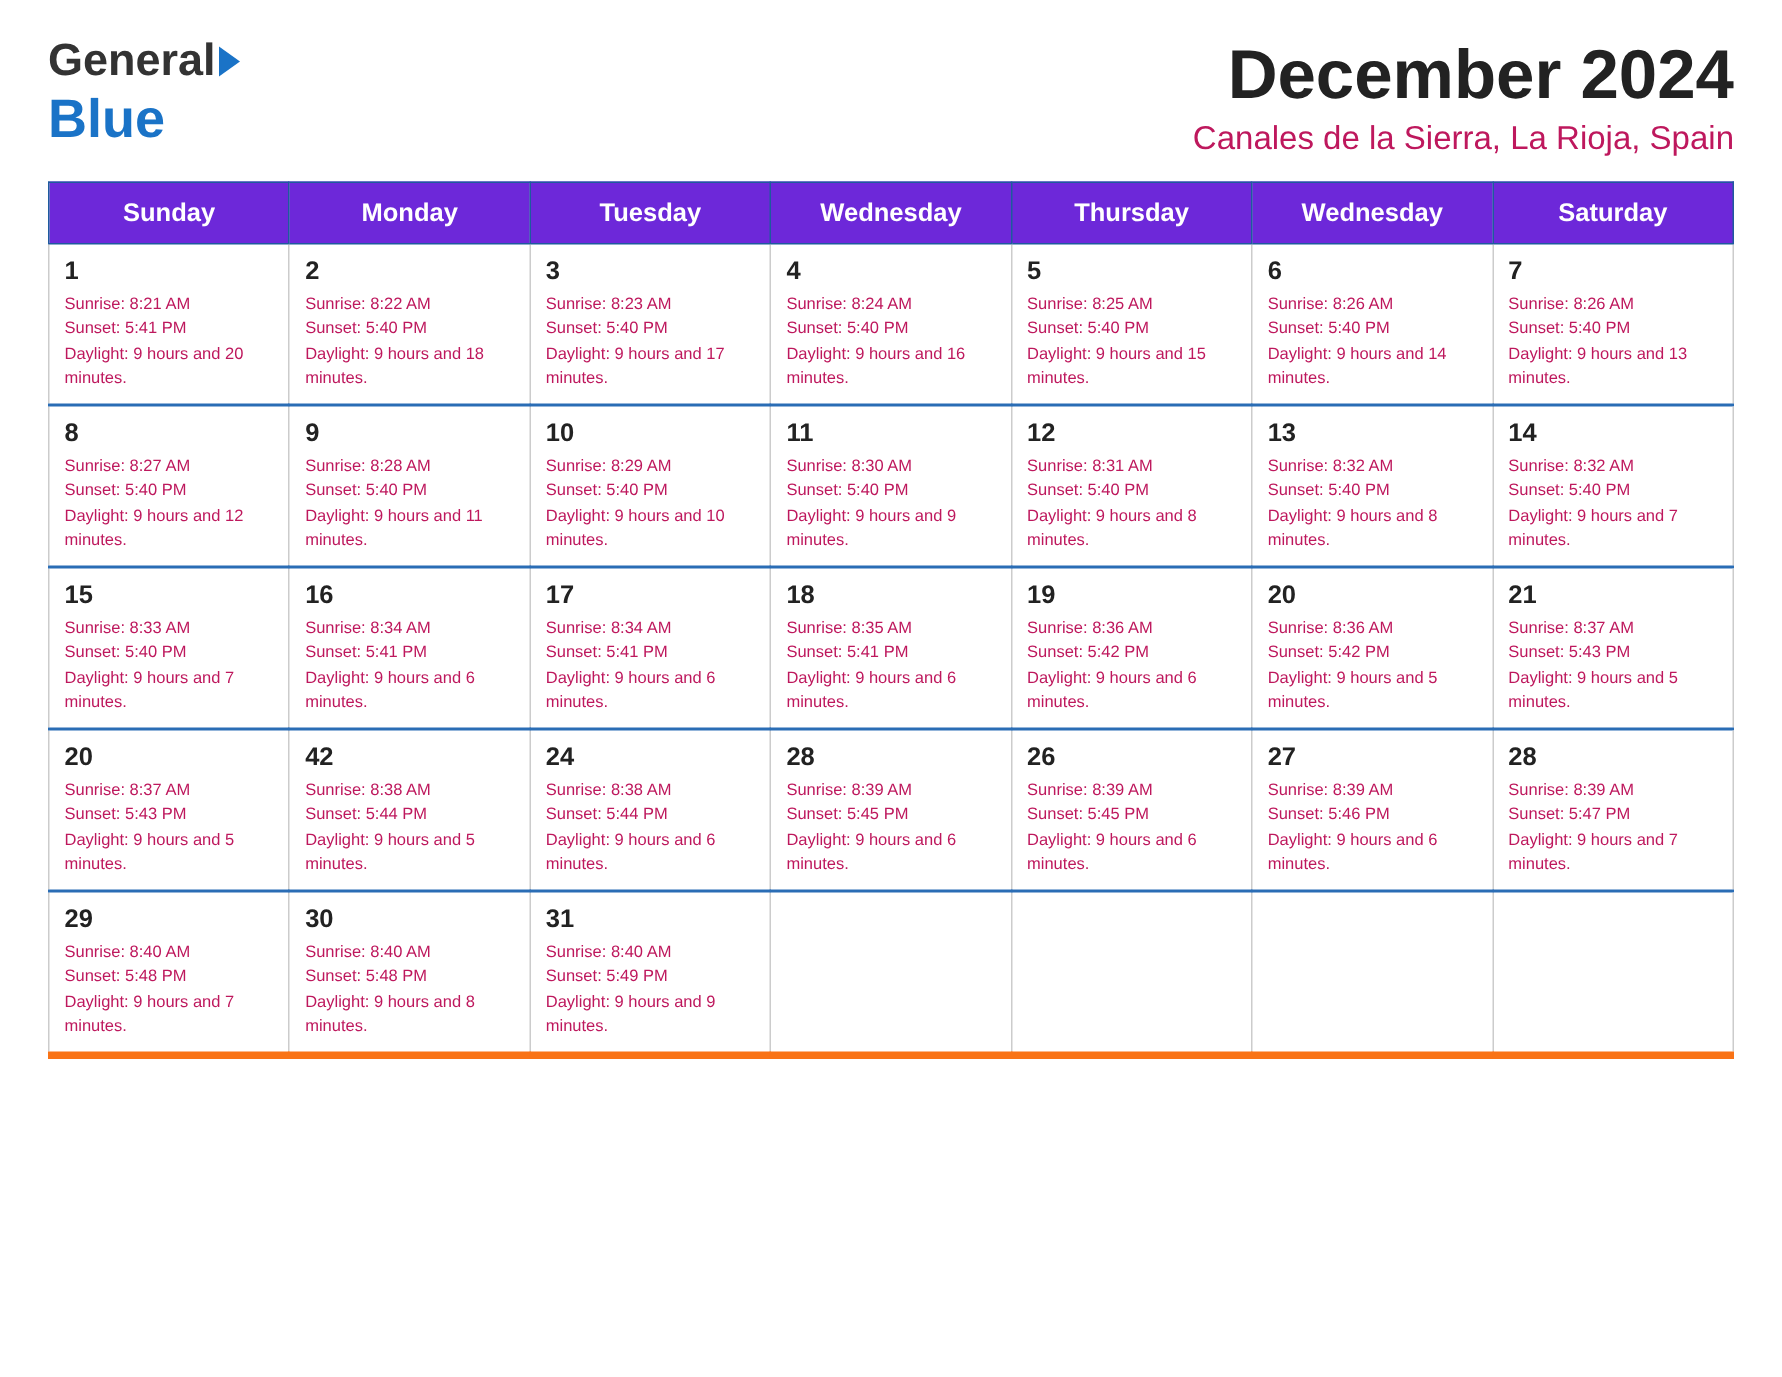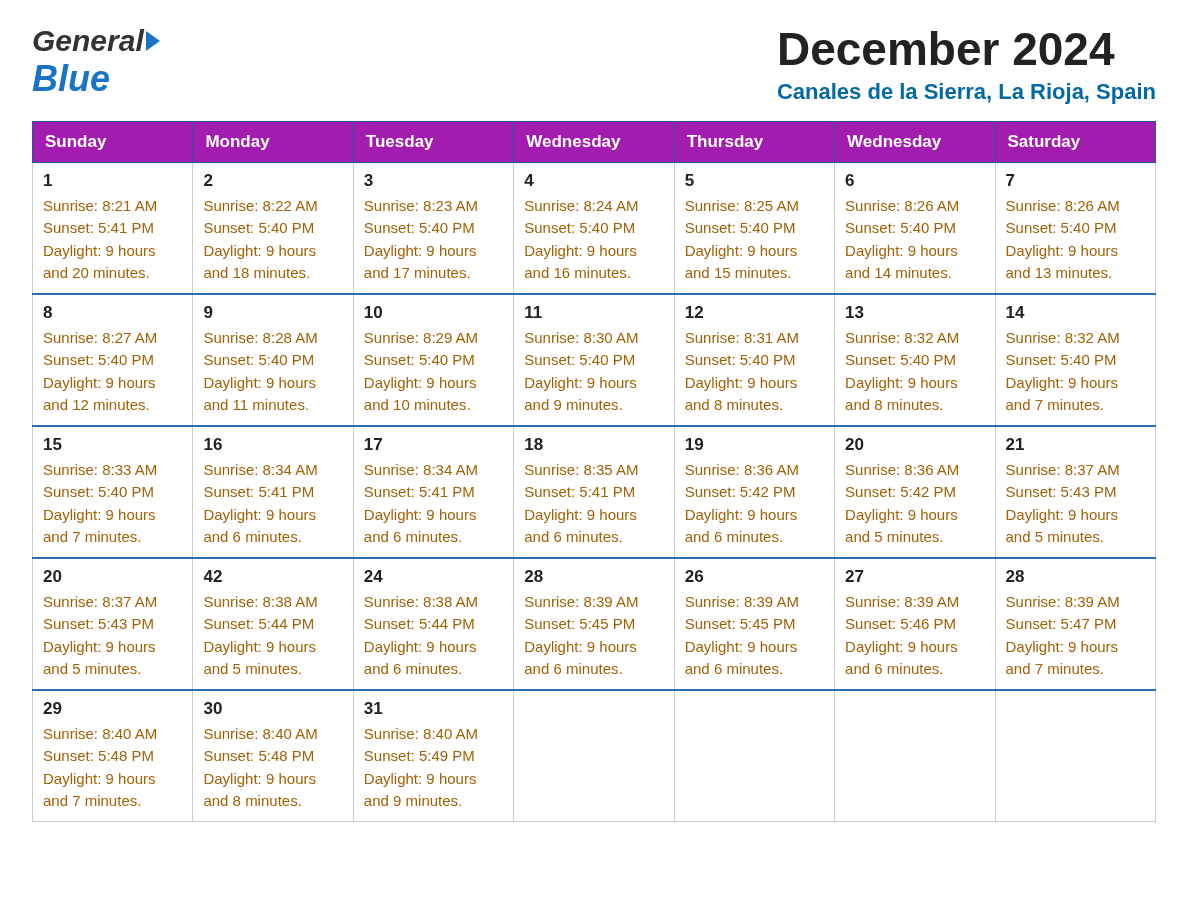--- a/index.html
+++ b/index.html
@@ -10,79 +10,79 @@
       width: 1188px;
       min-height: 918px;
     }
     .header {
       display: flex;
       align-items: flex-start;
       justify-content: space-between;
       margin-bottom: 16px;
     }
     .title-block {
+      text-align: right;
       margin-left: 44px;
     }
     .title-block h1 {
       font-size: 46px;
       font-weight: bold;
       color: #222;
       line-height: 1.1;
     }
     .title-block h2 {
       font-size: 22px;
-      font-weight: bold;
-      color: #0369a1;
+      font-weight: normal;
+      color: #be185d;
       margin-top: 4px;
     }
     .calendar {
       width: 100%;
       border-collapse: collapse;
       margin-top: 8px;
     }
     .calendar thead tr th {
-      background-color: #a21caf;
+      background-color: #6d28d9;
       color: #fff;
       font-size: 17px;
       font-weight: bold;
       padding: 10px 12px;
-      text-align: left;
+      text-align: center;
       border: 1px solid #1e5a9e;
     }
     .calendar tbody tr td {
       vertical-align: top;
       padding: 8px 10px;
       border: 1px solid #ccc;
       font-size: 13px;
       color: #333;
       width: 14.28%;
       min-height: 100px;
     }
     .calendar tbody tr td .day-num {
       font-size: 17px;
       font-weight: bold;
       color: #222;
       display: block;
       margin-bottom: 4px;
     }
     .calendar tbody tr td .day-info {
-      font-size: 15px;
+      font-size: 11px;
       line-height: 1.5;
-      color: #a16207;
+      color: #be185d;
     }
     .calendar tbody tr {
       border-bottom: 2px solid #2a6db5;
     }
     .calendar tbody tr:last-child {
-      border-bottom: 1px solid #f97316;
+      border-bottom: 5px solid #f97316;
     }
     .logo-wrapper {
       display: flex;
       align-items: flex-start;
-      font-style: italic;
     }
     .logo-text-wrapper {
       display: flex;
       flex-direction: column;
     }
     .logo-top-line {
       display: flex;
       align-items: center;
     }
     .logo-general-text {

